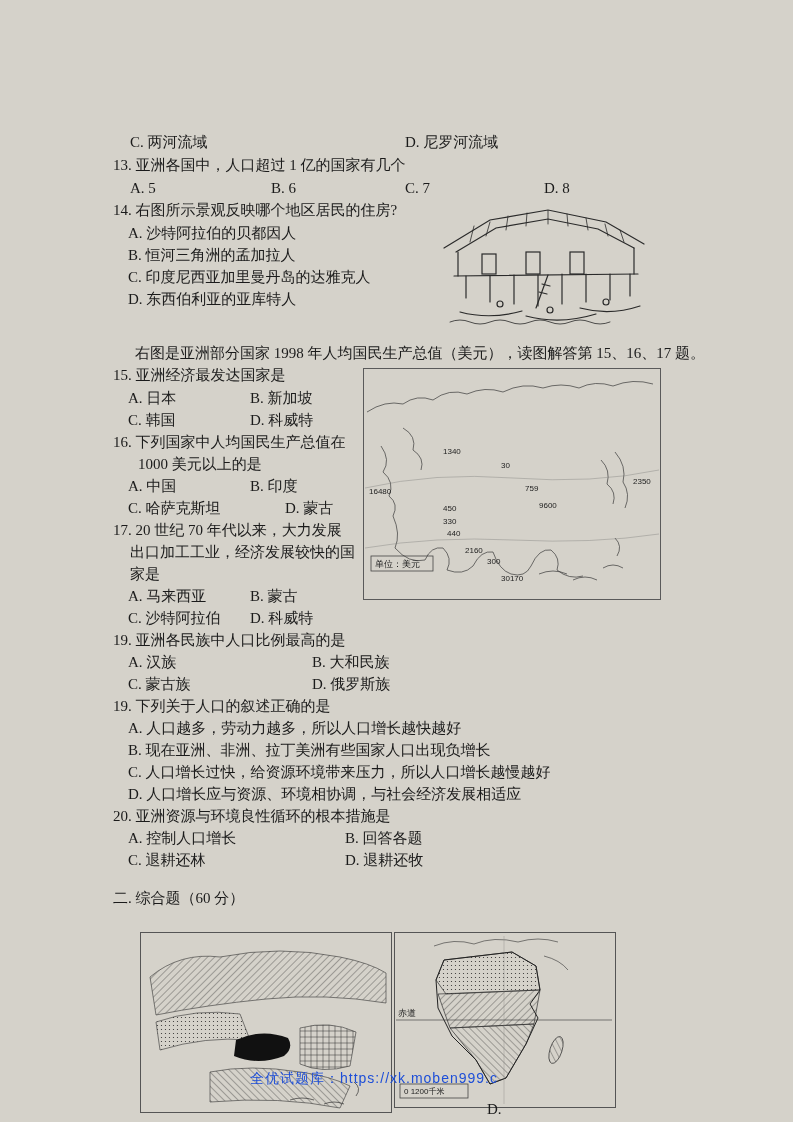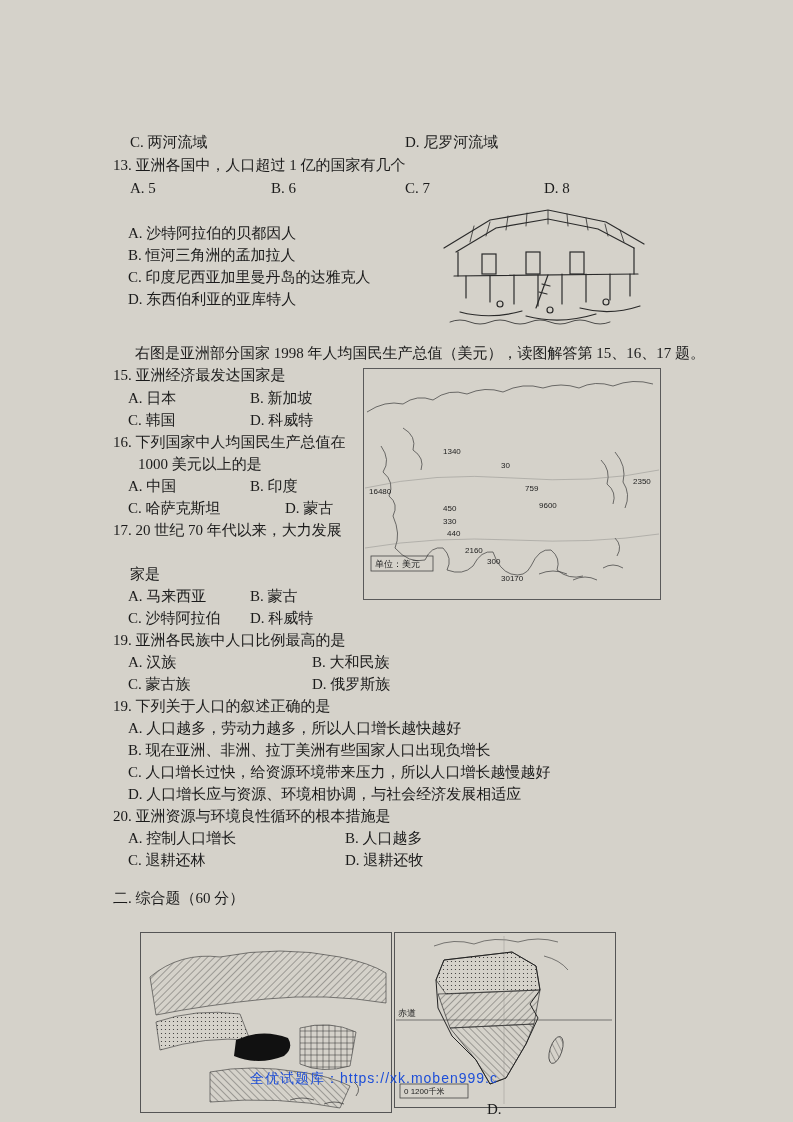--- a/index.html
+++ b/index.html
@@ -35,20 +35,21 @@
 
   <div class="t" style="left:130px;top:133px">C. 两河流域</div>
   <div class="t" style="left:405px;top:133px">D. 尼罗河流域</div>
 
   <div class="t" style="left:113px;top:156px">13. 亚洲各国中，人口超过 1 亿的国家有几个</div>
   <div class="t" style="left:130px;top:179px">A. 5</div>
   <div class="t" style="left:271px;top:179px">B. 6</div>
   <div class="t" style="left:405px;top:179px">C. 7</div>
   <div class="t" style="left:544px;top:179px">D. 8</div>
 
+  <div class="t" style="left:113px;top:201px">14. 右图所示景观反映哪个地区居民的住房?</div>
   <div class="t" style="left:128px;top:224px">A. 沙特阿拉伯的贝都因人</div>
   <div class="t" style="left:128px;top:246px">B. 恒河三角洲的孟加拉人</div>
   <div class="t" style="left:128px;top:268px">C. 印度尼西亚加里曼丹岛的达雅克人</div>
   <div class="t" style="left:128px;top:290px">D. 东西伯利亚的亚库特人</div>
 
   <svg class="fig" style="left:430px;top:196px" width="228" height="136" viewBox="0 0 228 136">
     <g fill="none" stroke="#2a2a2a" stroke-width="1.2" stroke-linecap="round">
       <path d="M14,52 L60,24 L118,14 L176,26 L214,48"></path>
       <path d="M26,56 L66,32 L118,23 L168,33 L204,52"></path>
       <g stroke-width="0.8">
@@ -98,20 +99,21 @@
   <div class="t" style="left:250px;top:411px">D. 科威特</div>
 
   <div class="t" style="left:113px;top:433px">16. 下列国家中人均国民生产总值在</div>
   <div class="t" style="left:138px;top:455px">1000 美元以上的是</div>
   <div class="t" style="left:128px;top:477px">A. 中国</div>
   <div class="t" style="left:250px;top:477px">B. 印度</div>
   <div class="t" style="left:128px;top:499px">C. 哈萨克斯坦</div>
   <div class="t" style="left:285px;top:499px">D. 蒙古</div>
 
   <div class="t" style="left:113px;top:521px">17. 20 世纪 70 年代以来，大力发展</div>
+  <div class="t" style="left:130px;top:543px">出口加工工业，经济发展较快的国</div>
   <div class="t" style="left:130px;top:565px">家是</div>
   <div class="t" style="left:128px;top:587px">A. 马来西亚</div>
   <div class="t" style="left:250px;top:587px">B. 蒙古</div>
   <div class="t" style="left:128px;top:609px">C. 沙特阿拉伯</div>
   <div class="t" style="left:250px;top:609px">D. 科威特</div>
 
   <svg class="fig" style="left:363px;top:368px" width="298" height="232" viewBox="0 0 298 232">
     <rect x="0.5" y="0.5" width="297" height="231" fill="none" stroke="#5a5a5a" stroke-width="1"></rect>
     <g fill="none" stroke="#3a3a3a" stroke-width="0.7">
       <path d="M4,44 q18,-12 36,-8 q14,-10 30,-4 q16,-12 34,-6 q18,-8 36,-2 q20,-10 40,-4 q18,-6 36,0 q16,-8 34,-2 q20,-8 40,-2"></path>
@@ -150,21 +152,21 @@
   <div class="t" style="left:312px;top:675px">D. 俄罗斯族</div>
 
   <div class="t" style="left:113px;top:697px">19. 下列关于人口的叙述正确的是</div>
   <div class="t" style="left:128px;top:719px">A. 人口越多，劳动力越多，所以人口增长越快越好</div>
   <div class="t" style="left:128px;top:741px">B. 现在亚洲、非洲、拉丁美洲有些国家人口出现负增长</div>
   <div class="t" style="left:128px;top:785px">D. 人口增长应与资源、环境相协调，与社会经济发展相适应</div>
   <div class="t" style="left:128px;top:763px">C. 人口增长过快，给资源环境带来压力，所以人口增长越慢越好</div>
 
   <div class="t" style="left:113px;top:807px">20. 亚洲资源与环境良性循环的根本措施是</div>
   <div class="t" style="left:128px;top:829px">A. 控制人口增长</div>
-  <div class="t" style="left:345px;top:829px">B. 人口越多</div>
+  <div class="t" style="left:345px;top:829px">B. 回答各题</div>
   <div class="t" style="left:128px;top:851px">C. 退耕还林</div>
   <div class="t" style="left:345px;top:851px">D. 退耕还牧</div>
 
   <div class="t" style="left:113px;top:889px">二. 综合题（60 分）</div>
 
   <svg class="fig" style="left:140px;top:932px" width="252" height="181" viewBox="0 0 252 181">
     <defs>
       <pattern id="hA1" width="5" height="5" patternUnits="userSpaceOnUse" patternTransform="rotate(45)">
         <line x1="0" y1="0" x2="0" y2="5" stroke="#2e2e2e" stroke-width="0.7"></line>
       </pattern>

